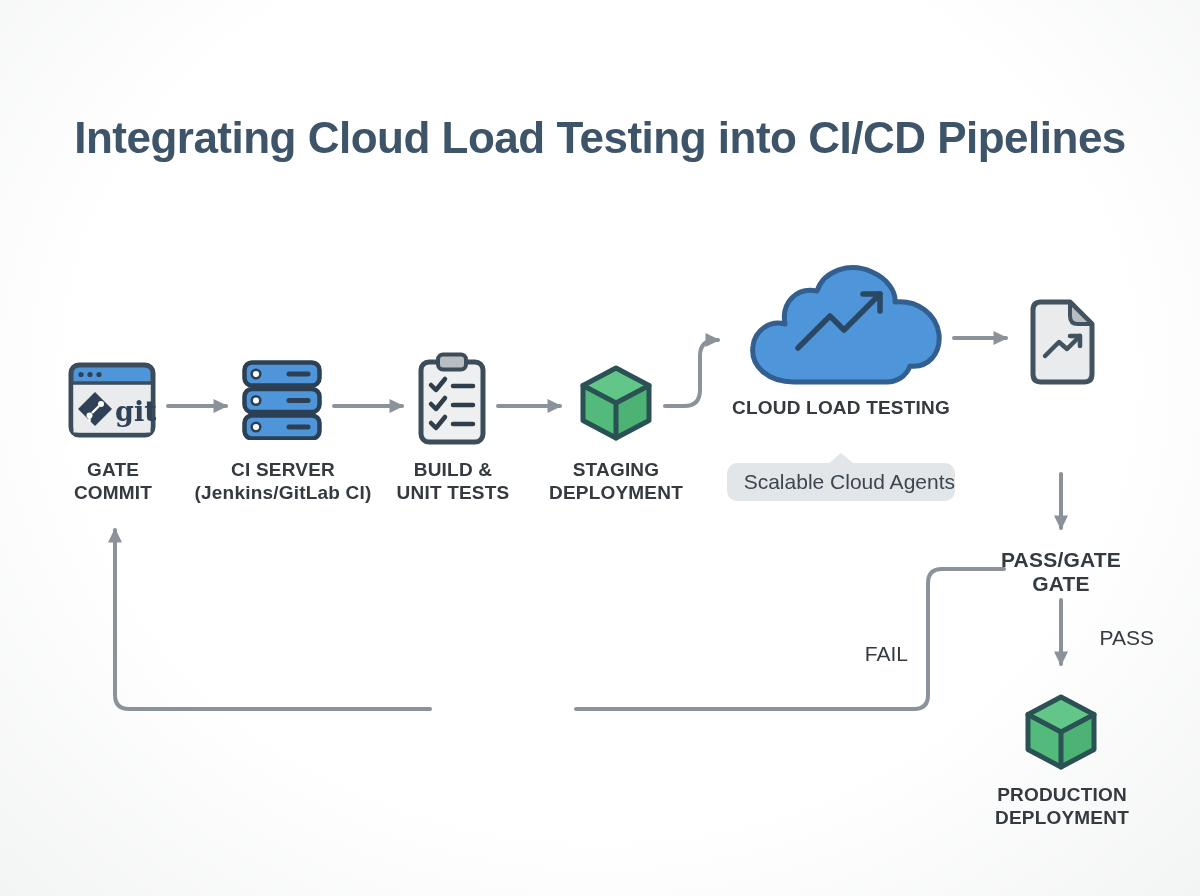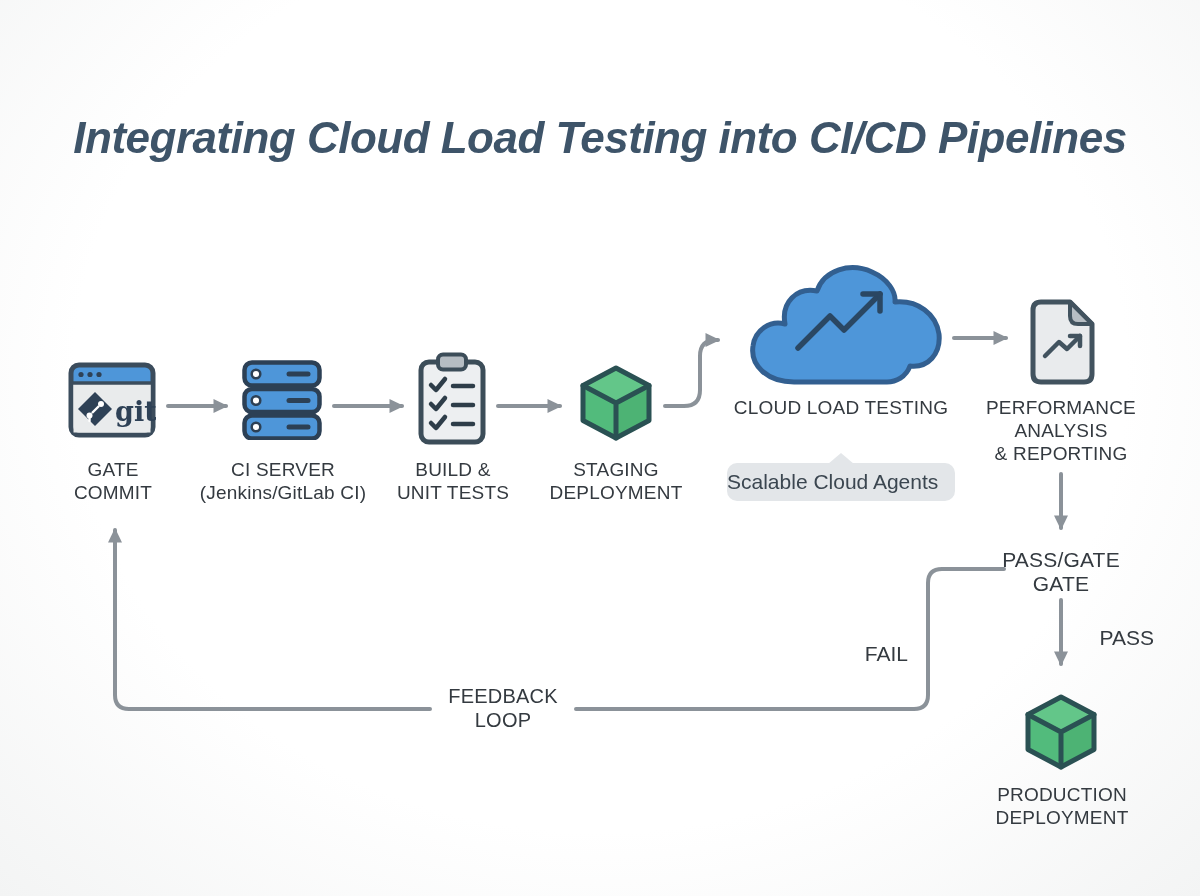--- a/index.html
+++ b/index.html
@@ -9,36 +9,35 @@
     background:#fff;
   }
   #canvas{
     position:relative;width:1200px;height:896px;overflow:hidden;
     background:radial-gradient(ellipse at 50% 42%, #ffffff 62%, #f3f4f4 100%);
   }
   .title{
     position:absolute;left:0;top:84px;width:1200px;
     text-align:center;font-size:44px;font-weight:700;letter-spacing:-.5px;
     color:#3e5469;
-    font-style:italic;
   }
   .abs{position:absolute;}
   .node-label{
     position:absolute;text-align:center;color:#343a40;
     font-size:19px;line-height:23px;letter-spacing:.2px;
   }
-  .node-label span{display:block;}
+  .node-label span{display:block;font-weight:bold;}
   .big-label{font-size:21px;line-height:24px;}
   .edge-label{
     position:absolute;color:#343a40;font-size:21px;line-height:24px;
   }
   .badge{
     position:absolute;left:727px;top:463px;width:228px;height:38px;
     background:#e3e6e9;border-radius:10px;
-    display:flex;align-items:center;justify-content:flex-start;
+    display:flex;align-items:center;justify-content:flex-end;
     color:#3b4650;font-size:21px;
   }
   .badge-pointer{
     position:absolute;left:calc(50% - 13px);top:-10px;
     width:0;height:0;border-left:13px solid transparent;
     border-right:13px solid transparent;border-bottom:11px solid #e3e6e9;
   }
   svg{display:block;}
 </style>
 </head>
@@ -182,38 +181,29 @@
   <div class="abs" style="left:1028px;top:298px;">
     <svg width="70" height="88" viewBox="0 0 70 88">
       <path d="M13 4 H42 L64 26 V76 Q64 84 56 84 H13 Q5 84 5 76 V12 Q5 4 13 4 Z" fill="#e9ebed" stroke="#42535f" stroke-width="5" stroke-linejoin="round"></path>
       <path d="M42 4 L64 26 H50 Q42 26 42 18 Z" fill="#b7bec4" stroke="#42535f" stroke-width="4" stroke-linejoin="round"></path>
       <g stroke="#42535f" stroke-width="4.5" fill="none" stroke-linecap="round" stroke-linejoin="round">
         <path d="M17 58 L31 44 L39 51 L52 38"></path>
         <path d="M42 38 H52 V48"></path>
       </g>
     </svg>
   </div>
-  <div class="node-label" style="left:976px;top:396px;width:170px;">
-    <span>PERFORMANCE</span>
-    <span>ANALYSIS</span>
-    <span>&amp; REPORTING</span>
-  </div>
 
   <div class="node-label big-label" style="left:991px;top:548px;width:140px;">
     <span>PASS/GATE</span>
     <span>GATE</span>
   </div>
 
   <div class="edge-label" style="left:842px;top:626px;width:66px;text-align:right;margin-top:16px;">FAIL</div>
   <div class="edge-label" style="left:1074px;top:626px;width:80px;text-align:right;">PASS</div>
 
-  <div class="node-label" style="left:432px;top:684px;width:142px;font-size:20px;line-height:24px;">
-    <span>FEEDBACK</span>
-    <span>LOOP</span>
-  </div>
 
   <div class="abs" style="left:1022px;top:693px;">
     <svg width="78" height="78" viewBox="0 0 78 78">
       <polygon points="39,4 72,21.5 39,39 6,21.5" fill="#63c689"></polygon>
       <polygon points="6,21.5 39,39 39,74 6,56.5" fill="#52bb7c"></polygon>
       <polygon points="72,21.5 72,56.5 39,74 39,39" fill="#4db374"></polygon>
       <g stroke="#2a5153" stroke-width="5" fill="none" stroke-linejoin="round" stroke-linecap="round">
         <path d="M39 4 L72 21.5 V56.5 L39 74 L6 56.5 V21.5 Z"></path>
         <path d="M6 21.5 L39 39 L72 21.5 M39 39 V74"></path>
       </g>

